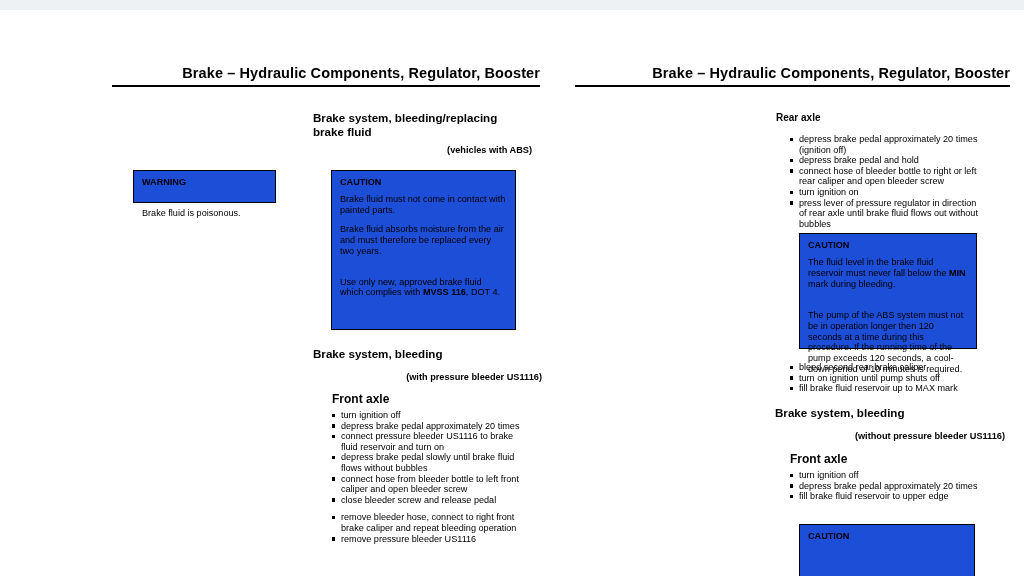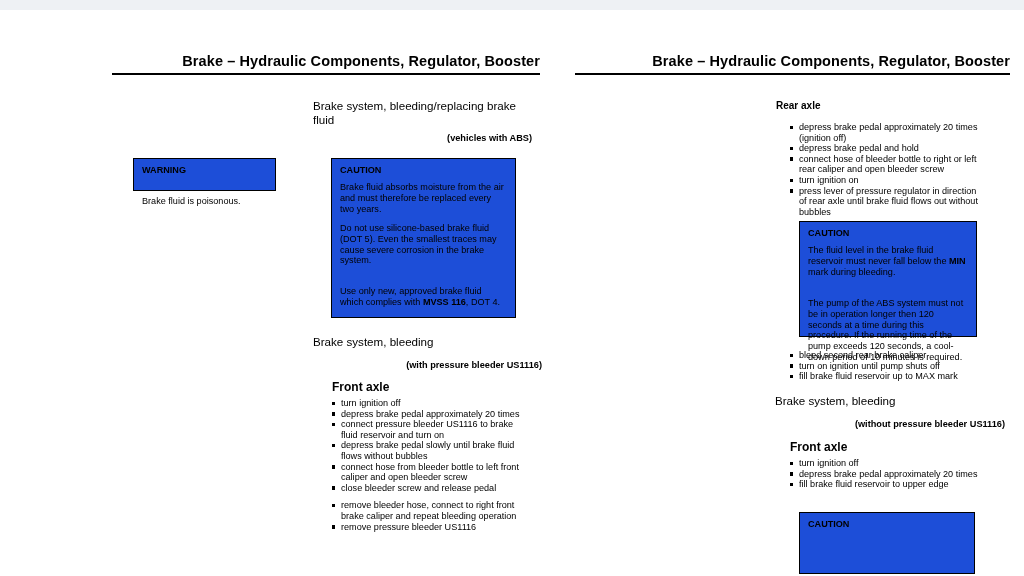--- a/index.html
+++ b/index.html
@@ -29,21 +29,21 @@
     left: 0;
     top: 10px;
     width: 1024px;
     height: 566px;
     background: #ffffff;
   }
 
   
   .page {
     position: absolute;
-    top: 0;
+    top: 12px;
     height: 416px;
   }
   .page-left  { left: 0;   width: 560px; }
   .page-right { left: 560px; width: 464px; }
 
   
   .pg-header {
     position: absolute;
     top: 42px;
   }
@@ -62,21 +62,21 @@
     margin-top: 3px;
     border-top: 2px solid #000;
     width: 100%;
   }
 
   
   .blk { position: absolute; }
 
   .h1 {
     font-size: 11.6px;
-    font-weight: normal;
+    font-weight: bold;
     line-height: 13.5px;
   }
   .h2 {
     font-size: 9.2px;
     font-weight: bold;
     line-height: 12px;
     text-align: right;
   }
   .h3 {
     font-size: 12px;
@@ -148,22 +148,22 @@
 
     <div class="blk h2" style="left:332px; top:122px; width:200px;">(vehicles with ABS)</div>
 
     <div class="box" style="left:133px; top:148px; width:143px; height:33px;">
       <div class="box-title">WARNING</div>
       <p>Brake fluid is poisonous.</p>
     </div>
 
     <div class="box" style="left:331px; top:148px; width:185px; height:160px;">
       <div class="box-title">CAUTION</div>
+      <p>Brake fluid must not come in contact with painted parts.</p>
       <p>Brake fluid absorbs moisture from the air and must therefore be replaced every two years.</p>
-      <p>Do not use silicone-based brake fluid (DOT 5). Even the smallest traces may cause severe corrosion in the brake system.</p>
       <p><span>Use only new, approved brake fluid which complies with </span><b>MVSS 116</b><span>, DOT 4.</span></p>
     </div>
 
     <div class="blk h1" style="left:313px; top:325px; width:220px;">Brake system, bleeding</div>
 
     <div class="blk h2" style="left:332px; top:349px; width:210px;">(with pressure bleeder US1116)</div>
 
     <div class="blk h3" style="left:332px; top:371px; width:210px;">Front axle</div>
 
     <ul class="bullets blk" style="left:332px; top:388px; width:190px;">

